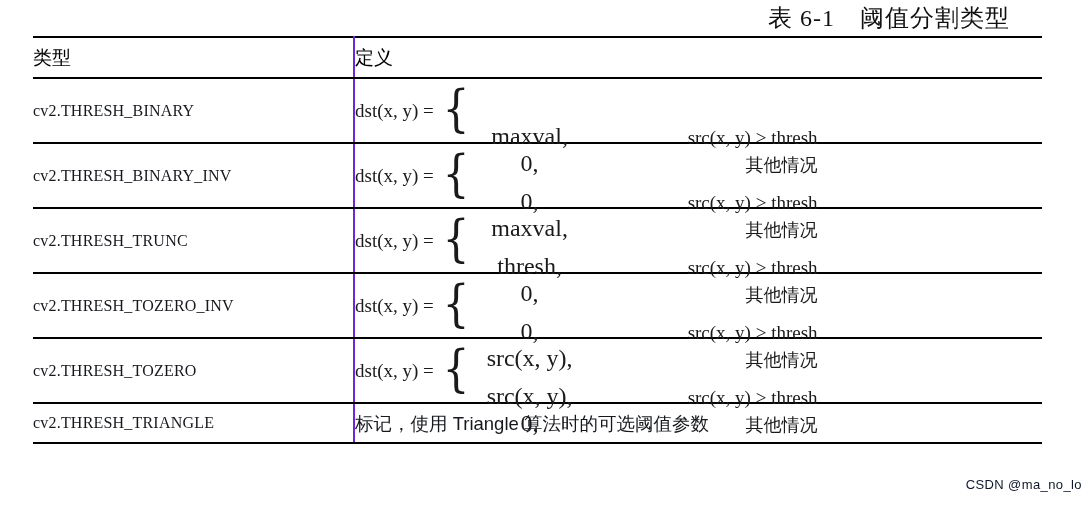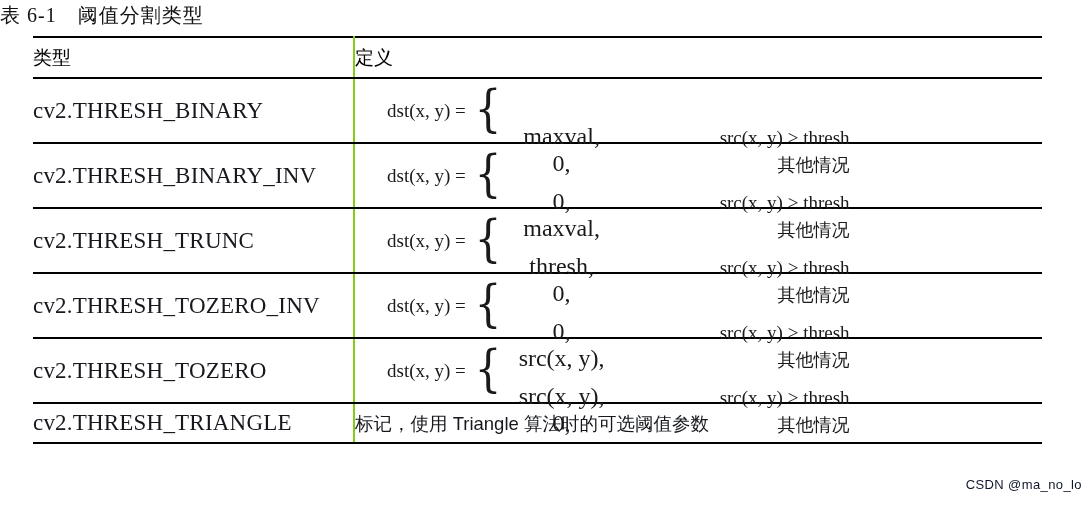--- a/index.html
+++ b/index.html
@@ -15,22 +15,22 @@
     font-family: "Liberation Serif", "DejaVu Serif", serif;
     color: #1a1a1a;
   }
 
   
   #table-caption {
     position: absolute;
     left: 0;
     top: 2px;
     width: 1010px;
-    text-align: left;
-    font-size: 20px;
+    text-align: right;
+    font-size: 24px;
     letter-spacing: 1px;
     white-space: pre;
     color: #111111;
   }
 
   
   #threshold-table {
     position: absolute;
     left: 33px;
     top: 36px;
@@ -46,57 +46,56 @@
     border-top: 2.5px solid #000;
     border-bottom: 2.5px solid #000;
     padding: 0;
     vertical-align: middle;
     text-align: left;
     background: #fff;
   }
   
   #threshold-table th.cell-type,
   #threshold-table td.cell-type {
-    border-right: 2px solid #84cc16;
+    border-right: 2px solid #6d28d9;
   }
 
   .cell-type   { padding-left: 17px; }
   .cell-def    { padding-left: 12px; }
 
   
   thead th {
     height: 39px;
     font-size: 19px;
     font-weight: normal;
     font-family: "Liberation Sans", "DejaVu Sans", sans-serif;
     color: #000;
   }
   thead th .hdr-label { display: inline-block; }
 
   
   .type-name {
-    font-size: 23px;
+    font-size: 16px;
     font-family: "Liberation Serif", "DejaVu Serif", serif;
     color: #16181d;
     letter-spacing: 0.2px;
     white-space: nowrap;
   }
 
   
   tr.formula-row td { height: 63px; }
   tr.text-row td    { height: 38px; }
 
   
   .formula {
     display: flex;
     align-items: center;
     font-size: 19px;
     white-space: nowrap;
     line-height: 1.05;
-    padding-left: 32px;
   }
   .formula .lhs {
     font-family: "Liberation Serif", "DejaVu Serif", serif;
     padding-right: 6px;
     font-style: normal;
   }
   .formula .brace {
     font-size: 50px;
     line-height: 0.82;
     font-family: "DejaVu Serif", "Liberation Serif", serif;

